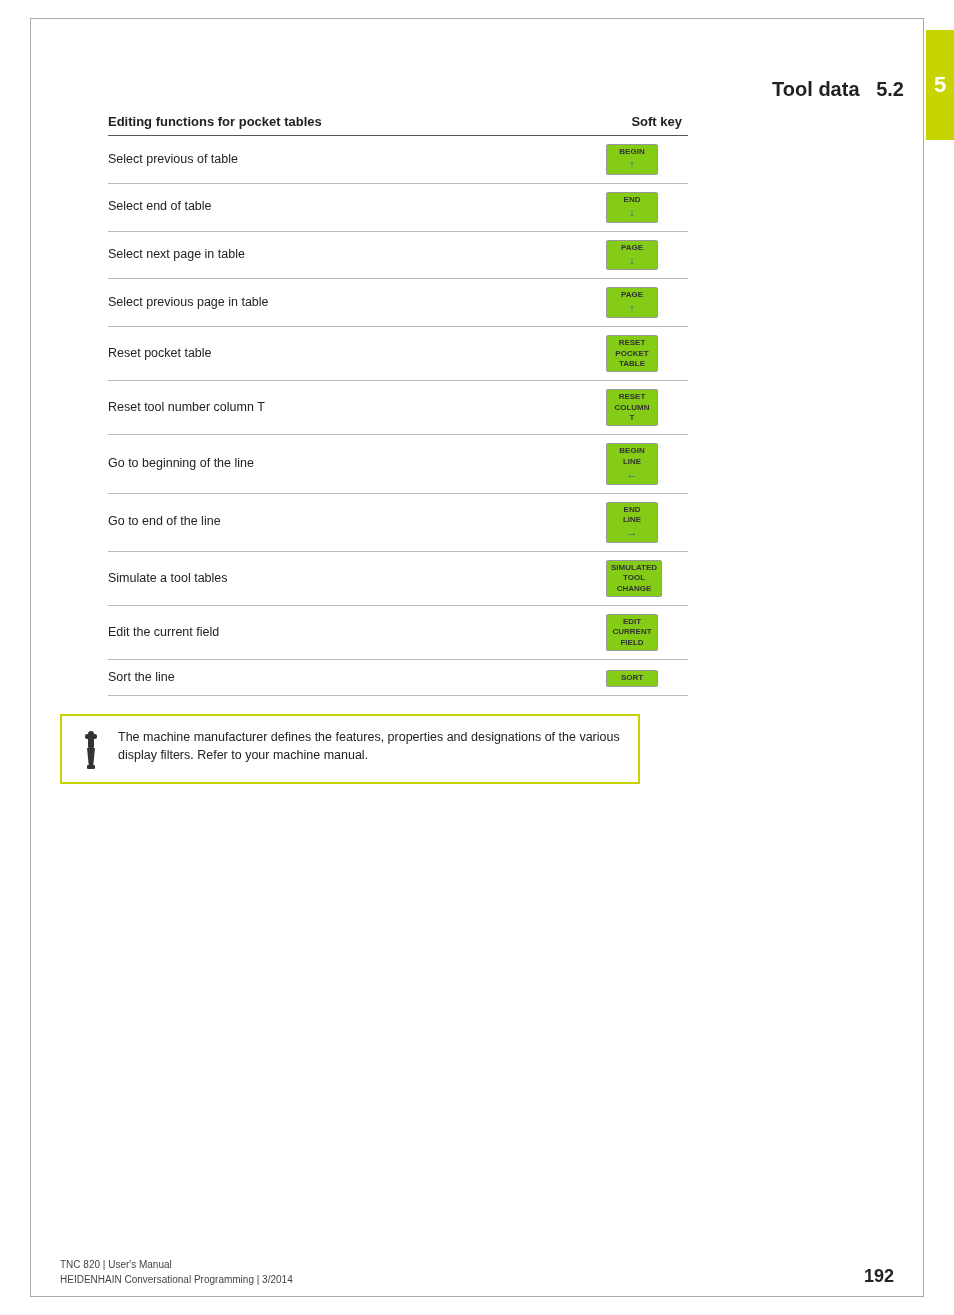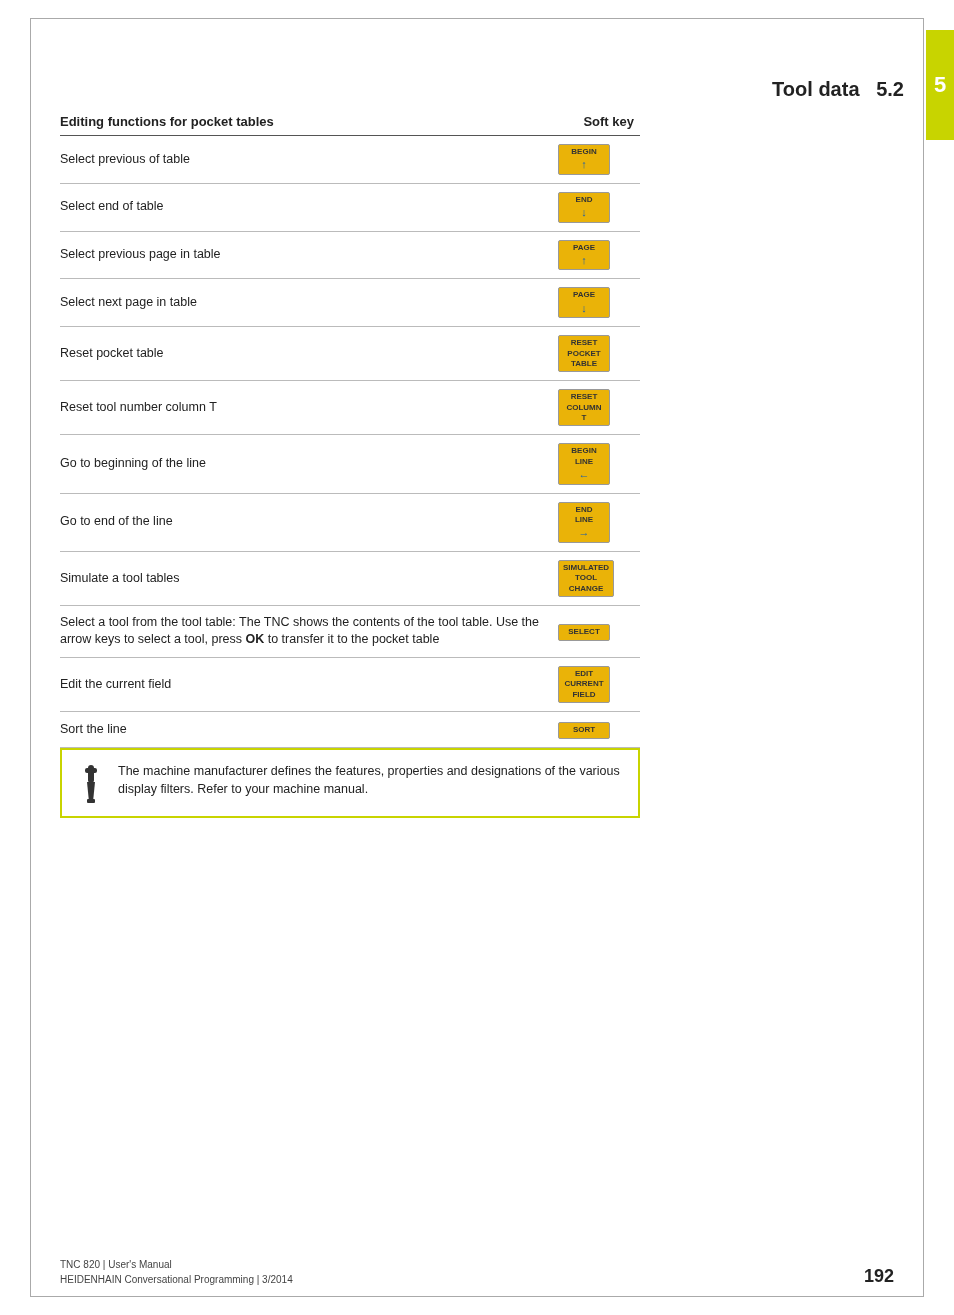--- a/index.html
+++ b/index.html
@@ -73,20 +73,21 @@
       position: absolute;
       top: 110px;
       left: 60px;
       width: 580px;
     }
 
     
     .functions-table {
       width: 100%;
       border-collapse: collapse;
+      margin-left: 48px;
     }
     .functions-table thead tr th {
       font-weight: bold;
       font-size: 13px;
       text-align: left;
       padding: 4px 6px 6px 0;
       border-bottom: 1px solid #555;
     }
     .functions-table thead tr th.col-softkey {
       text-align: right;
@@ -103,36 +104,37 @@
     }
     .functions-table tbody tr td.col-softkey {
       text-align: left;
       padding-left: 8px;
       width: 90px;
     }
 
     
     .soft-key {
       display: inline-block;
-      background: #eab308;
+      background: #84cc16;
       border: 1px solid #999;
       border-radius: 2px;
       padding: 2px 4px;
       font-size: 8px;
       font-weight: bold;
       text-align: center;
       line-height: 1.3;
       min-width: 52px;
       color: #333;
       font-family: Arial, sans-serif;
       text-transform: uppercase;
     }
 
     
     .note-box {
+      margin-top: 18px;
       border: 2px solid #c8d400;
       padding: 12px 14px;
       display: flex;
       align-items: flex-start;
       gap: 12px;
       width: 100%;
     }
     .note-icon {
       width: 30px;
       min-width: 30px;
@@ -200,50 +202,46 @@
     <tbody id="table-body">
     <tr>
           <td>Select previous of table</td>
           <td class="col-softkey"><div class="soft-key"><span>BEGIN</span><br><span style="color:#1a5fad; font-size:11px;">↑</span></div></td>
         </tr>
         <tr>
           <td>Select end of table</td>
           <td class="col-softkey"><div class="soft-key"><span>END</span><br><span style="color:#1a5fad; font-size:11px;">↓</span></div></td>
         </tr>
         <tr>
+          <td>Select next page in table</td>
+          <td class="col-softkey"><div class="soft-key"><span>PAGE</span><br><span style="color:#1a5fad; font-size:11px;">↓</span></div></td>
+        </tr>
+        <tr>
           <td>Select previous page in table</td>
           <td class="col-softkey"><div class="soft-key"><span>PAGE</span><br><span style="color:#1a5fad; font-size:11px;">↑</span></div></td>
         </tr>
         <tr>
-          <td>Select next page in table</td>
-          <td class="col-softkey"><div class="soft-key"><span>PAGE</span><br><span style="color:#1a5fad; font-size:11px;">↓</span></div></td>
-        </tr>
-        <tr>
           <td>Reset pocket table</td>
           <td class="col-softkey"><div class="soft-key"><span>RESET</span><br><span>POCKET</span><br><span>TABLE</span></div></td>
         </tr>
         <tr>
           <td>Reset tool number column T</td>
           <td class="col-softkey"><div class="soft-key"><span>RESET</span><br><span>COLUMN</span><br><span>T</span></div></td>
         </tr>
         <tr>
           <td>Go to beginning of the line</td>
           <td class="col-softkey"><div class="soft-key"><span>BEGIN</span><br><span>LINE</span><br><span style="color:#1a5fad; font-size:11px;">←</span></div></td>
         </tr>
         <tr>
           <td>Go to end of the line</td>
           <td class="col-softkey"><div class="soft-key"><span>END</span><br><span>LINE</span><br><span style="color:#1a5fad; font-size:11px;">→</span></div></td>
         </tr>
         <tr>
           <td>Simulate a tool tables</td>
           <td class="col-softkey"><div class="soft-key"><span>SIMULATED</span><br><span>TOOL</span><br><span>CHANGE</span></div></td>
-        </tr>
-        <tr>
-          <td>Select a tool from the tool table: The TNC shows the contents of the tool table. Use the arrow keys to select a tool, press <strong>OK</strong> to transfer it to the pocket table</td>
-          <td class="col-softkey"><div class="soft-key"><span>SELECT</span></div></td>
         </tr>
         <tr>
           <td>Edit the current field</td>
           <td class="col-softkey"><div class="soft-key"><span>EDIT</span><br><span>CURRENT</span><br><span>FIELD</span></div></td>
         </tr>
         <tr>
           <td>Sort the line</td>
           <td class="col-softkey"><div class="soft-key"><span>SORT</span></div></td>
         </tr>
       </tbody>

